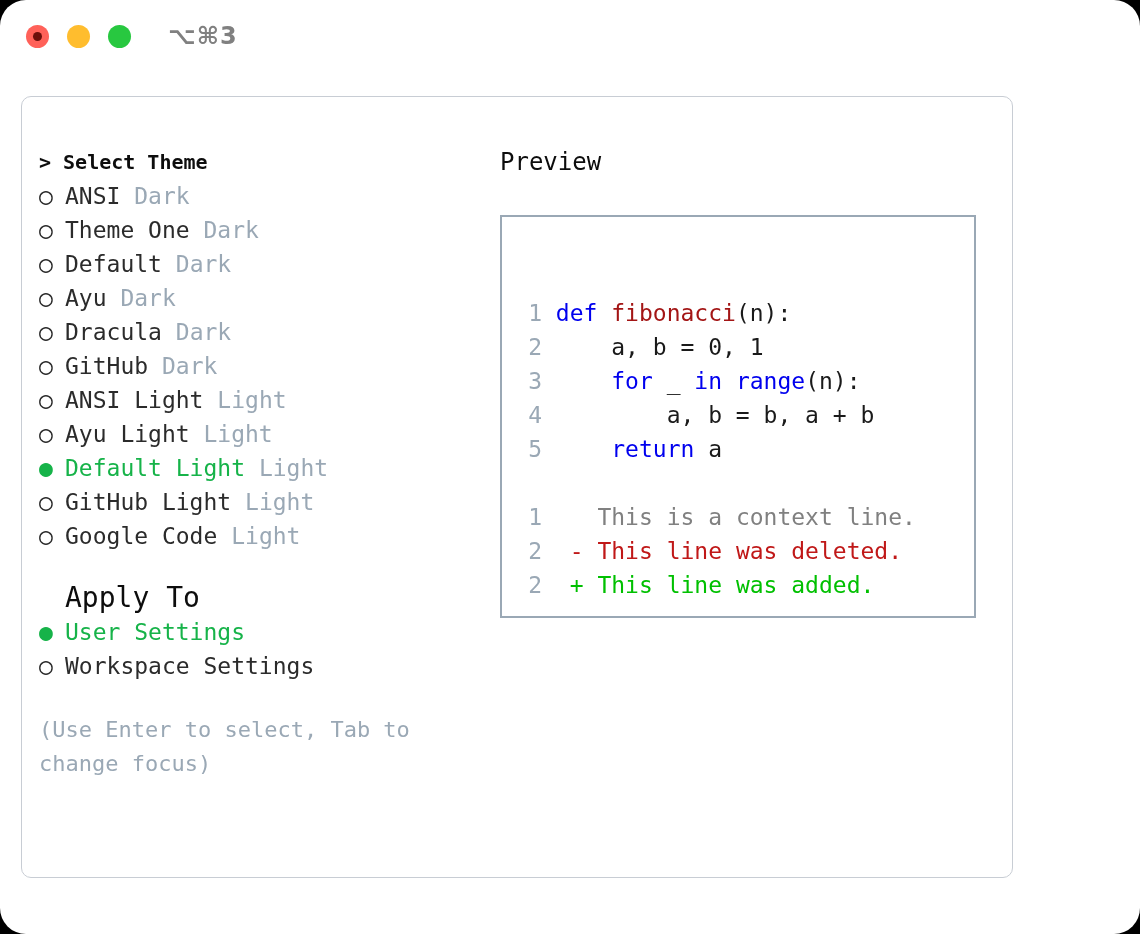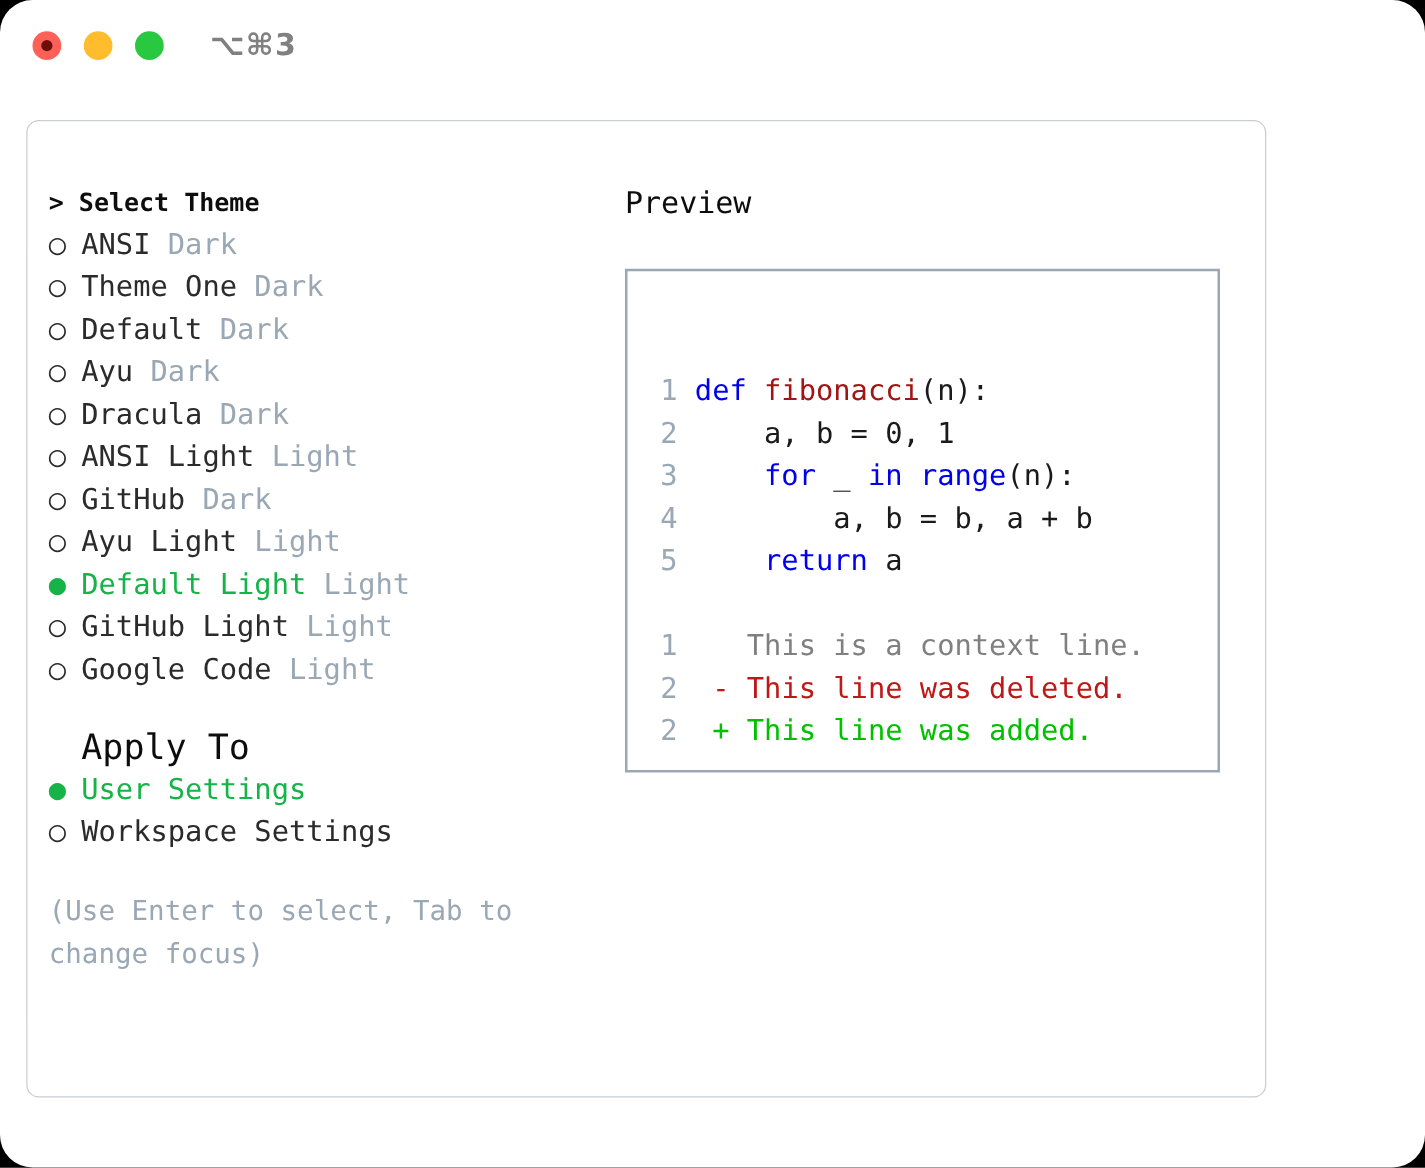--- a/index.html
+++ b/index.html
@@ -201,22 +201,22 @@
   <div id="panel">
 
     <div id="left-col">
       <div class="list-header">&gt; Select Theme</div>
       <div id="theme-list">
           <div class="theme-row"><span class="marker">○</span><span>ANSI</span> <span class="variant">Dark</span></div>
           <div class="theme-row"><span class="marker">○</span><span>Theme One</span> <span class="variant">Dark</span></div>
           <div class="theme-row"><span class="marker">○</span><span>Default</span> <span class="variant">Dark</span></div>
           <div class="theme-row"><span class="marker">○</span><span>Ayu</span> <span class="variant">Dark</span></div>
           <div class="theme-row"><span class="marker">○</span><span>Dracula</span> <span class="variant">Dark</span></div>
+          <div class="theme-row"><span class="marker">○</span><span>GitHub</span> <span class="variant">Dark</span></div>
           <div class="theme-row"><span class="marker">○</span><span>ANSI Light</span> <span class="variant">Light</span></div>
-          <div class="theme-row"><span class="marker">○</span><span>GitHub</span> <span class="variant">Dark</span></div>
           <div class="theme-row"><span class="marker">○</span><span>Ayu Light</span> <span class="variant">Light</span></div>
           <div class="theme-row selected"><span class="marker">●</span><span>Default Light</span> <span class="variant">Light</span></div>
           <div class="theme-row"><span class="marker">○</span><span>GitHub Light</span> <span class="variant">Light</span></div>
           <div class="theme-row"><span class="marker">○</span><span>Google Code</span> <span class="variant">Light</span></div>
         </div>
 
       <div class="spacer-sm"></div>
 
       <div class="section-title">Apply To</div>
       <div id="apply-list">

